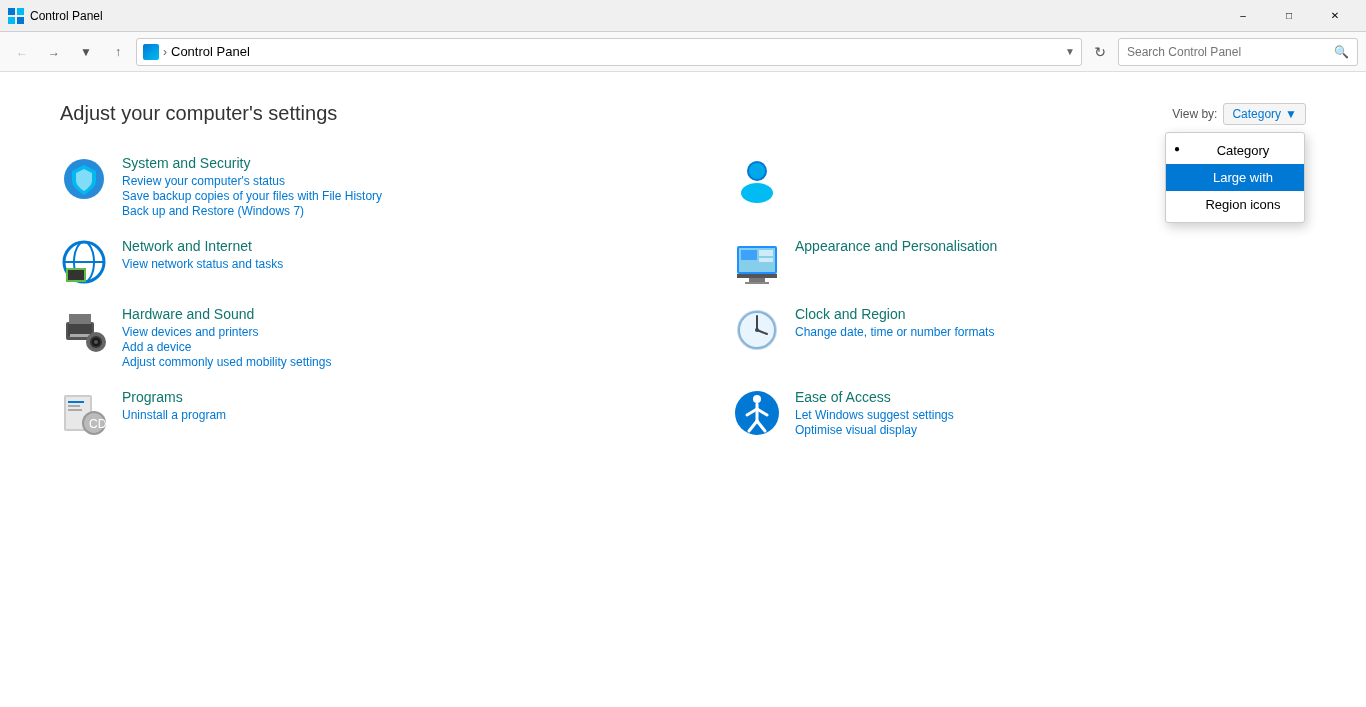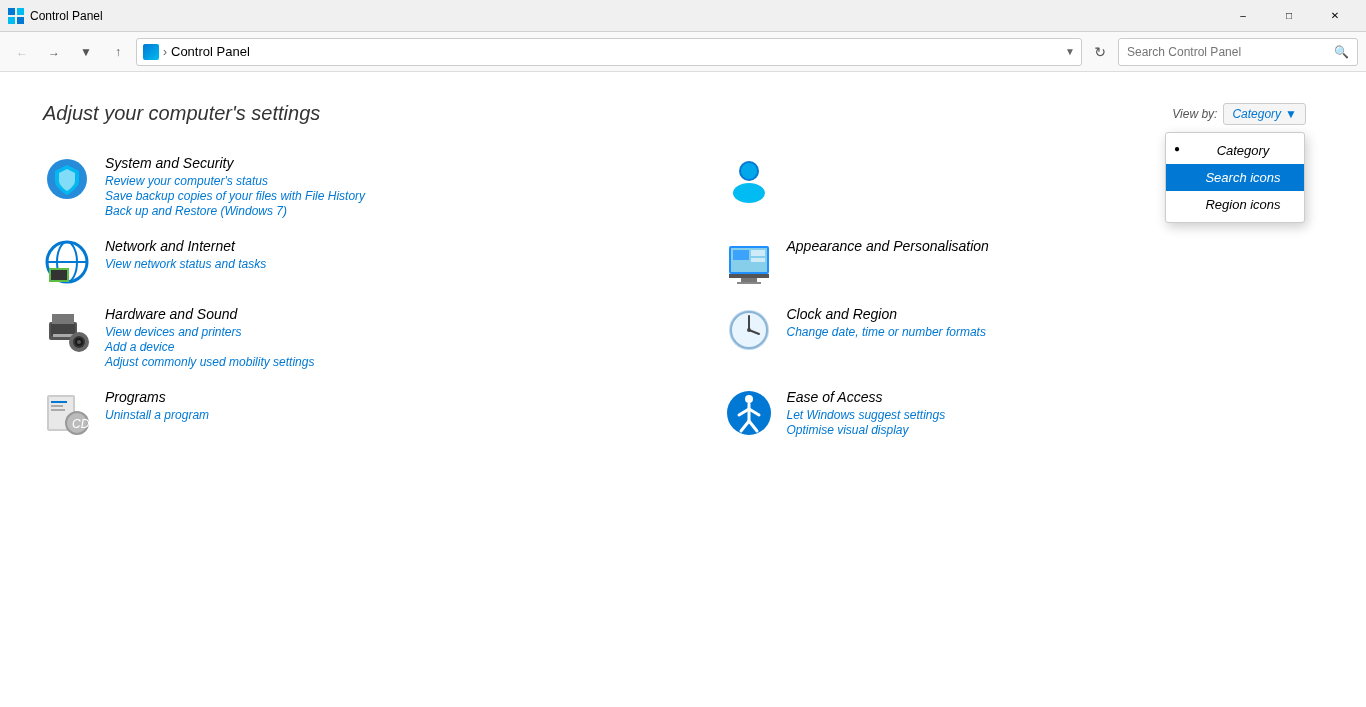--- a/index.html
+++ b/index.html
@@ -136,23 +136,22 @@
       color: #999;
       background: transparent;
     }
     .search-icon-svg {
       color: #666;
       font-size: 12px;
     }
 
     
     .main-content {
-      padding: 30px 60px 30px 43px;
+      padding: 30px 60px 30px 60px;
       position: relative;
-      font-style: italic;
     }
     .page-header {
       display: flex;
       justify-content: space-between;
       align-items: center;
       margin-bottom: 30px;
     }
     .page-title {
       font-size: 20px;
       font-weight: 300;
@@ -231,21 +230,21 @@
       height: 48px;
       flex-shrink: 0;
       display: flex;
       align-items: flex-end;
       justify-content: center;
       font-size: 36px;
     }
     .category-content {}
     .category-title {
       font-size: 14px;
-      color: #000000;
+      color: #0f766e;
       cursor: pointer;
       text-decoration: none;
       display: block;
       margin-bottom: 3px;
     }
     .category-links {
       display: flex;
       flex-direction: column;
       gap: 1px;
     }
@@ -298,21 +297,21 @@
   <div class="page-header">
     <h1 class="page-title">Adjust your computer's settings</h1>
     <div class="view-by">
       <span class="view-by-label">View by:</span>
       <div class="view-by-dropdown">
         <span>Category</span>
         <span>▼</span>
 
         <div class="dropdown-menu">
           <div class="dropdown-item selected-radio">Category</div>
-          <div class="dropdown-item active">Search icons</div>
+          <div class="dropdown-item active">Large with</div>
           <div class="dropdown-item">Region icons</div>
         </div>
       </div>
     </div>
   </div>
 
   <div class="categories-grid">
 
     <div class="category-item">
       <div class="category-icon">

